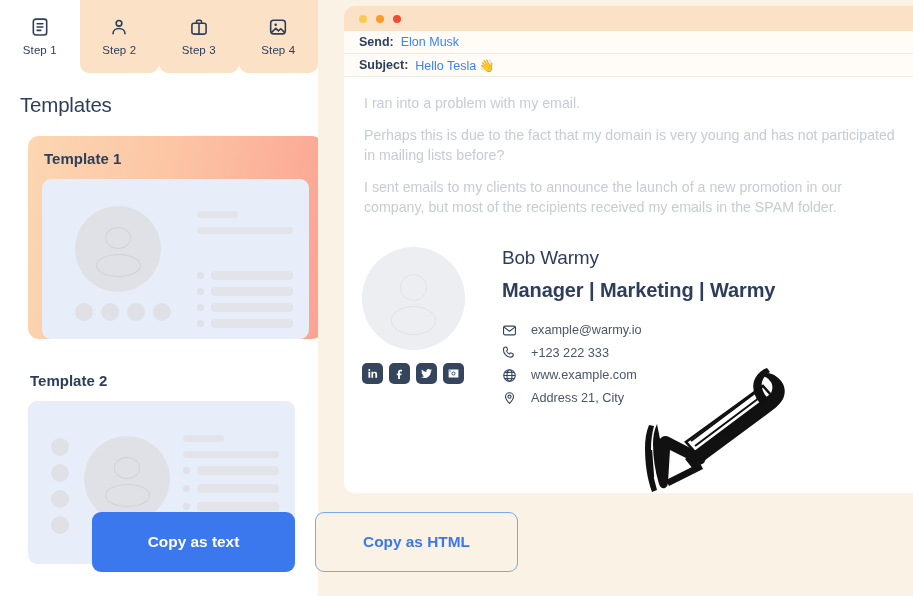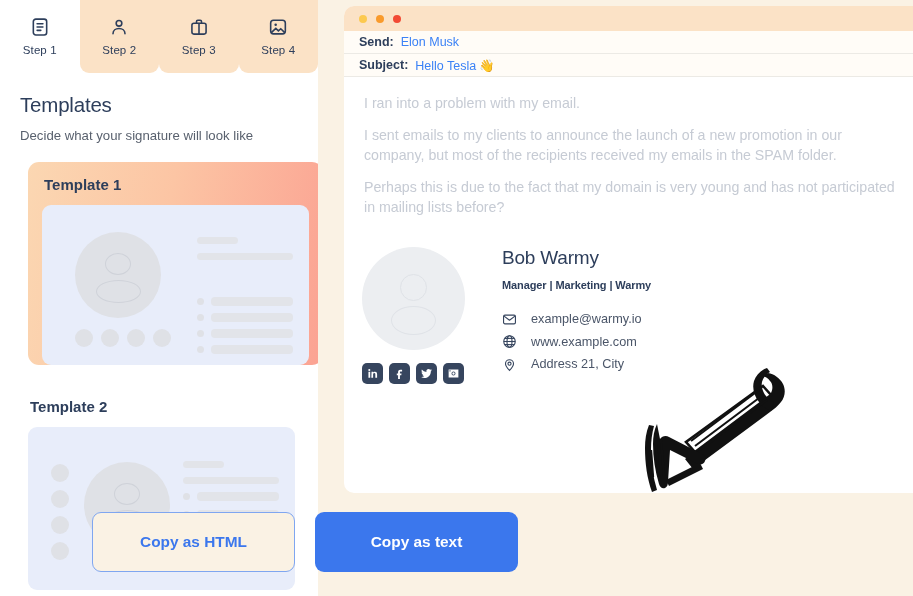--- a/index.html
+++ b/index.html
@@ -198,21 +198,21 @@
     display: flex; align-items: center; justify-content: center;
     cursor: pointer;
   }
   .soc svg { width: 13px; height: 13px; fill: #ffffff; }
 
   .sig-name {
     font-size: 19px; font-weight: normal; color: #2d3e5b;
     letter-spacing: -.2px;
   }
   .sig-role {
-    font-size: 11px; font-weight: bold; color: #2d3e5b;
+    font-size: 20px; font-weight: bold; color: #2d3e5b;
     margin-top: 10px; letter-spacing: -.1px;
   }
   .contacts { margin-top: 17px; }
   .c-row {
     display: flex; align-items: center;
     height: 22.5px;
     font-size: 12.7px; color: #4a5568;
   }
   .c-row .cico { width: 15px; margin-right: 14px; color: #36455e; display: block; }
   .c-row .cico svg { display: block; }
@@ -295,21 +295,20 @@
             <rect x="3.2" y="3.8" width="17.6" height="16.4" rx="3.4"></rect>
             <circle cx="9.2" cy="9.4" r="1.5" fill="#2d3e5b" stroke="none"></circle>
             <path d="M4.6 18.2l4.8-4.6 3.1 3 2.8-2.5 4.2 4"></path>
           </svg>
         </span>
         <span class="slabel">Step 4</span>
       </div>
     </div>
 
     <div class="sect-title">Templates</div>
-    <div class="sect-sub">Decide what your signature will look like</div>
 
     <div class="tpl tpl-1">
       <div class="tpl-head">Template 1</div>
       <div class="tpl-body">
         <div class="wf-avatar" style="left:33px; top:27px; width:86px; height:86px;"></div>
         <div class="wf-av-head" style="left:63px; top:48px; width:26px; height:22px;"></div>
         <div class="wf-av-body" style="left:54px; top:75px; width:45px; height:23px;"></div>
 
         <div class="wf-dot" style="left:33px; top:124px; width:18px; height:18px;"></div>
         <div class="wf-dot" style="left:59px; top:124px; width:18px; height:18px;"></div>
@@ -371,22 +370,22 @@
         <span class="lbl">Send:</span>
         <span class="val">Elon Musk</span>
       </div>
       <div class="mail-row">
         <span class="lbl">Subject:</span>
         <span class="val">Hello Tesla 👋</span>
       </div>
 
       <div class="mail-body">
         <p>I ran into a problem with my email.</p>
+        <p>Perhaps this is due to the fact that my domain is very young and has not participated in mailing lists before?</p>
         <p>I sent emails to my clients to announce the launch of a new promotion in our company, but most of the recipients received my emails in the SPAM folder.</p>
-        <p>Perhaps this is due to the fact that my domain is very young and has not participated in mailing lists before?</p>
       </div>
 
       <div class="sig">
         <div class="sig-left">
           <div class="sig-av">
             <div class="h"></div>
             <div class="b"></div>
           </div>
           <div class="socials">
             <span class="soc">
@@ -418,20 +417,28 @@
 
           <div class="contacts">
             <div class="c-row">
               <span class="cico">
                 <svg width="15" height="15" viewBox="0 0 24 24" fill="none" stroke="#36455e" stroke-width="1.8" stroke-linejoin="round">
                   <rect x="2.5" y="5" width="19" height="14" rx="2.2"></rect>
                   <path d="M3.3 6.6l8.7 6.6 8.7-6.6"></path>
                 </svg>
               </span>
               <span>example@warmy.io</span>
+            </div>
+            <div class="c-row">
+              <span class="cico">
+                <svg width="15" height="15" viewBox="0 0 24 24" fill="none" stroke="#36455e" stroke-width="1.8" stroke-linecap="round">
+                  <path d="M6.3 3.2c1 0 1.3.5 1.6 1.4l.8 2.4c.2.7 0 1.2-.5 1.6l-1.1.8c.9 2.2 2.6 4 4.8 5l.8-1.2c.4-.5.9-.7 1.5-.5l2.5.8c.9.3 1.3.6 1.3 1.6 0 2.3-1.9 4.2-4.2 4.2C7.6 19.3 2.3 14 2.3 7.4c0-2.3 1.8-4.2 4-4.2z"></path>
+                </svg>
+              </span>
+              <span>+123 222 333</span>
             </div>
             <div class="c-row">
               <span class="cico">
                 <svg width="15" height="15" viewBox="0 0 24 24" fill="none" stroke="#36455e" stroke-width="1.8">
                   <circle cx="12" cy="12" r="9.2"></circle>
                   <ellipse cx="12" cy="12" rx="4" ry="9.2"></ellipse>
                   <line x1="3" y1="12" x2="21" y2="12"></line>
                   <line x1="4.6" y1="7" x2="19.4" y2="7"></line>
                   <line x1="4.6" y1="17" x2="19.4" y2="17"></line>
                 </svg>
@@ -461,17 +468,17 @@
       <path d="M133 18 l8 9 l-76 57 l-9 -10 z" fill="none" stroke="#111" stroke-width="2.6"></path>
       <path d="M129 22 l-68 51 M133 27 l-68 51 M137 32 l-67 50" stroke="#111" stroke-width="2.1" fill="none"></path>
       <path d="M27 56 c-3 6 -4 13 -4 20 c0 13 2 27 6 40 c1 3 3 5 6 4 c2 -1 3 -3 3 -6 l2 -32 l28 14 c3 1 6 0 7 -3 c1 -3 0 -6 -3 -7 l-33 -17 c-3 -2 -7 -1 -9 2 z"></path>
       <path d="M24 58 c-2 7 -3 15 -3 23 c0 14 2 28 6 41 l-5 2 c-5 -14 -7 -29 -7 -44 c0 -8 1 -16 4 -23 z"></path>
       <path d="M31 72 l3 36 M26 76 l3 33 M21 82 l2 27" stroke="#111" stroke-width="2.3" fill="none"></path>
       <path d="M36 112 l34 -17 l3 6 l-34 17 z"></path>
     </g>
   </svg>
 
   <div class="actions">
+    <button class="btn btn-primary">Copy as text</button>
     <button class="btn btn-outline">Copy as HTML</button>
-    <button class="btn btn-primary">Copy as text</button>
   </div>
 
 </div>
 
 </body></html>

